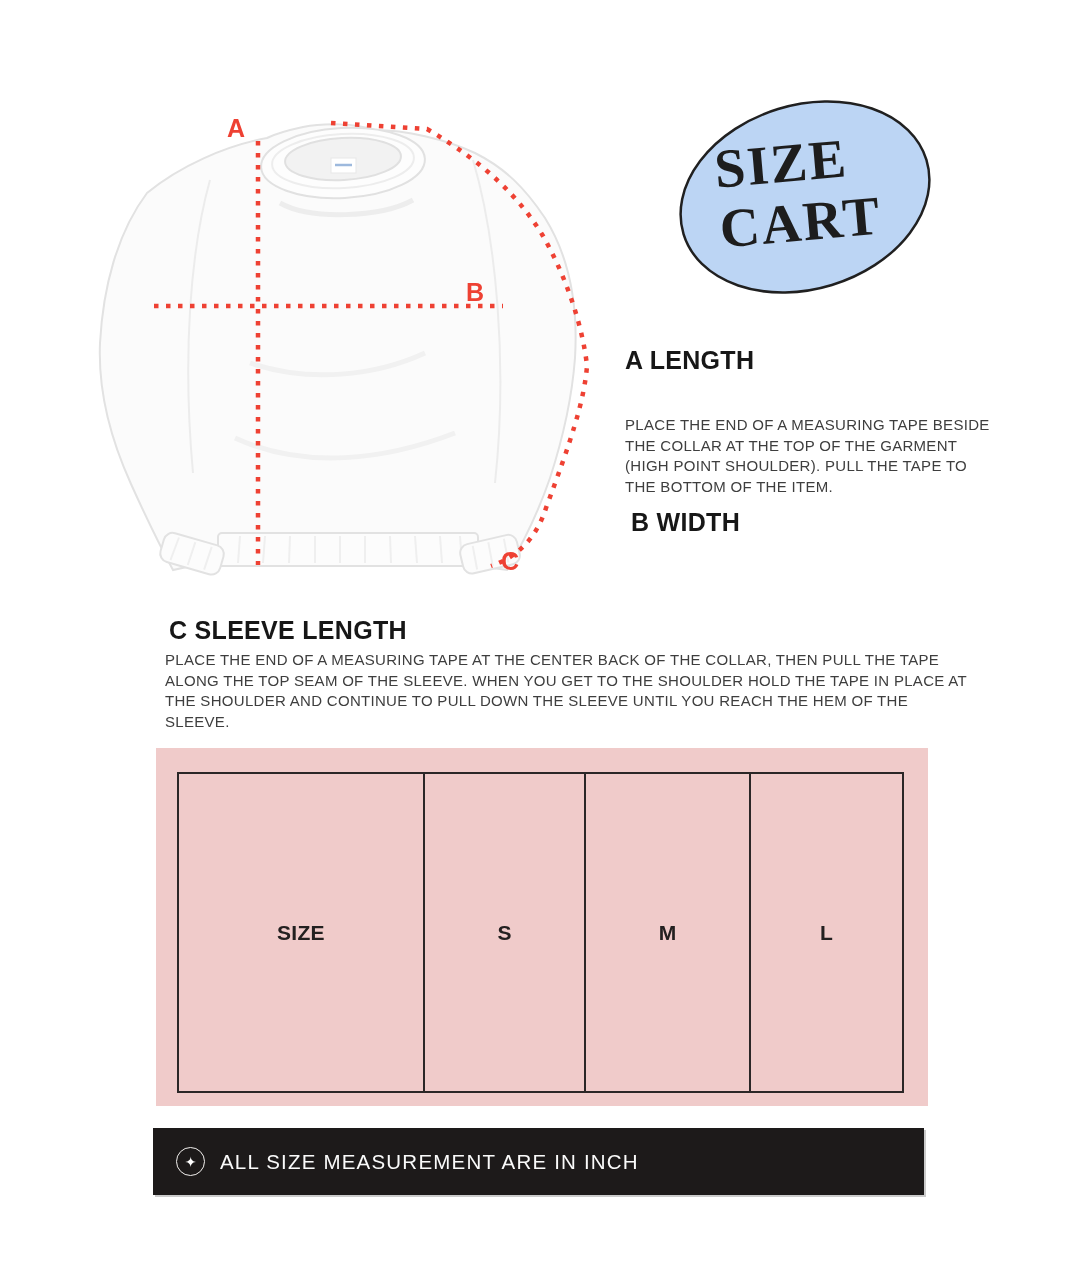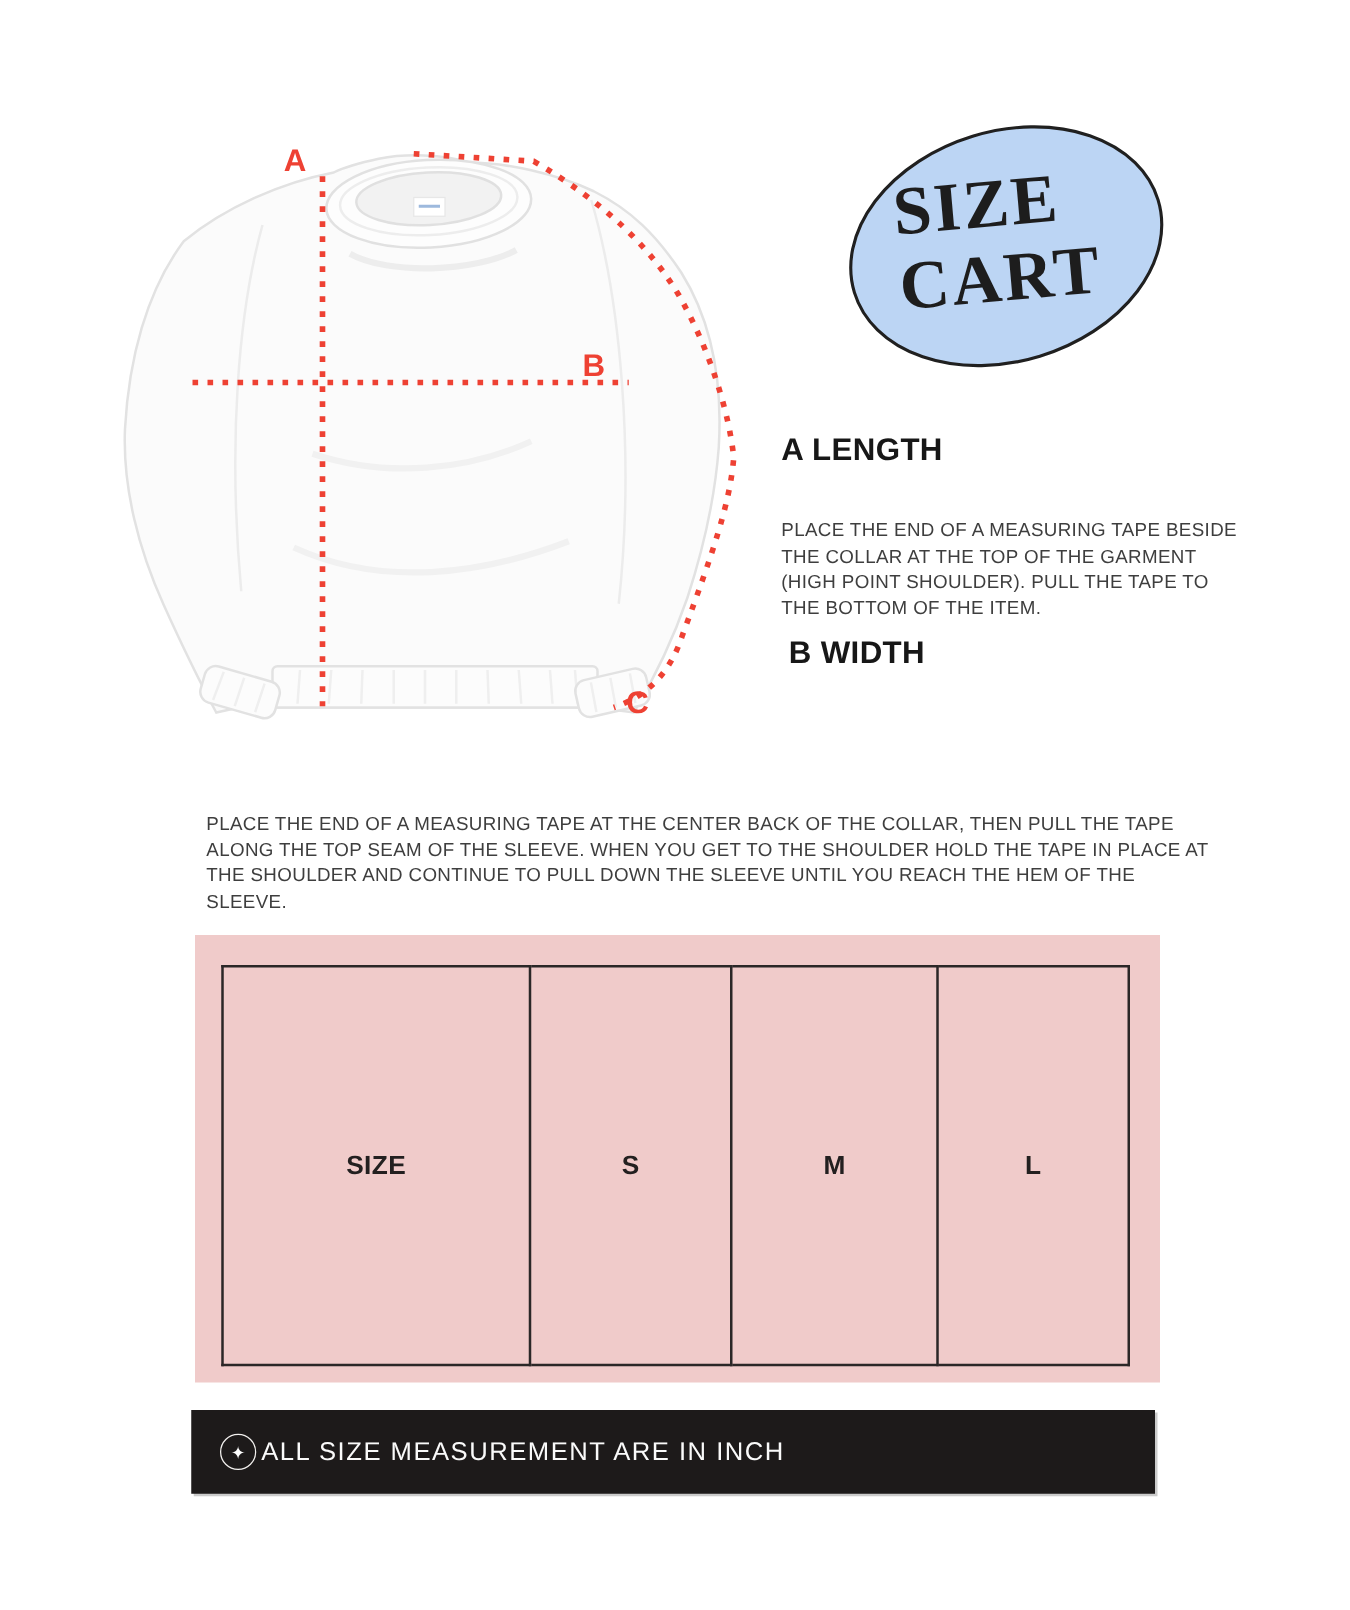--- a/index.html
+++ b/index.html
@@ -74,21 +74,21 @@
     display:flex;align-items:center;
     box-shadow:2px 2px 0 rgba(140,140,140,.45);
   }
   .sparkle-circle{
     width:29px;height:29px;border:1.5px solid #f2f0ee;border-radius:50%;
     margin-left:23px;flex:0 0 auto;
     display:flex;align-items:center;justify-content:center;
     color:#ffffff;font-size:14px;line-height:1;
   }
   .footer-note{
-    margin-left:4px;
+    margin-left:15px;
     font-size:20.5px;color:#fafafa;letter-spacing:1.2px;
   }
 </style>
 </head>
 <body>
 
 <div class="page">
 
   <svg class="abs" style="left:75px;top:108px;" width="530" height="492" viewBox="0 0 530 492">
 
@@ -170,20 +170,21 @@
   <div class="badge-text">
     <span>SIZE</span>
     <span>CART</span>
   </div>
 
   <div class="abs sec-heading head-a">A LENGTH</div>
   <div class="abs sec-body para-a">PLACE THE END OF A MEASURING TAPE BESIDE THE COLLAR AT THE TOP OF THE GARMENT (HIGH POINT SHOULDER). PULL THE TAPE TO THE BOTTOM OF THE ITEM.</div>
 
   <div class="abs sec-heading head-b">B WIDTH</div>
 
+  <div class="abs sec-heading head-c">C SLEEVE LENGTH</div>
   <div class="abs sec-body para-c">PLACE THE END OF A MEASURING TAPE AT THE CENTER BACK OF THE COLLAR, THEN PULL THE TAPE ALONG THE TOP SEAM OF THE SLEEVE. WHEN YOU GET TO THE SHOULDER HOLD THE TAPE IN PLACE AT THE SHOULDER AND CONTINUE TO PULL DOWN THE SLEEVE UNTIL YOU REACH THE HEM OF THE SLEEVE.</div>
 
   <div class="abs table-panel">
     <table class="size-table">
       <colgroup>
           <col class="c1">
           <col class="c2">
           <col class="c3">
           <col class="c4">
         </colgroup>

